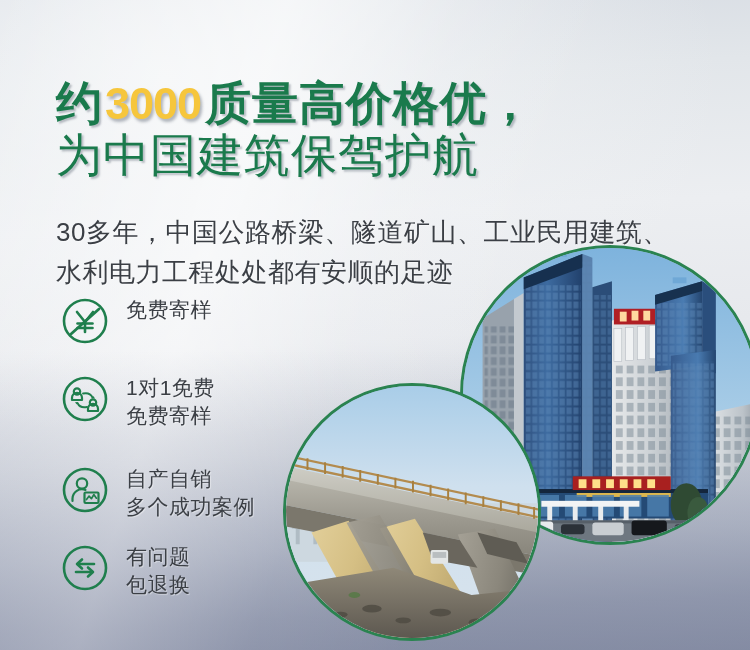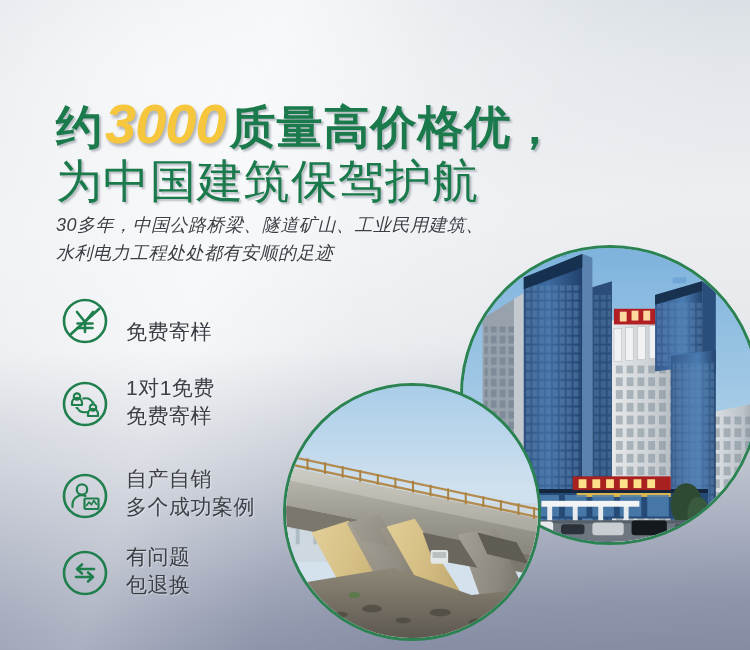--- a/index.html
+++ b/index.html
@@ -46,57 +46,55 @@
   .hl-row { display: flex; align-items: baseline; }
   .hl-green {
     color: #1a7a4c;
     font-size: 46px;
     font-weight: bold;
     letter-spacing: 1px;
     text-shadow: 2px 2px 2px rgba(90,100,115,0.40);
   }
   .hl-num {
     color: #f6c63c;
-    font-size: 56px;
+    font-size: 45px;
     font-weight: bold;
-    font-style: italic;
     letter-spacing: -1px;
-    margin: 16px 4px 0 2px;
+    margin: 0 4px 0 2px;
     text-shadow: 2px 3px 3px rgba(90,100,115,0.45);
   }
   .hl-line2 {
     margin-top: 6px;
     color: #1a7a4c;
     font-size: 46px;
     font-weight: normal;
     letter-spacing: 1px;
     text-shadow: 2px 2px 2px rgba(90,100,115,0.40);
   }
 
   
   .subtitle {
     position: absolute; left: 56px; top: 212px;
     color: #3b3f45;
-    font-size: 18px;
+    font-size: 26px;
     line-height: 1.55;
     letter-spacing: 0.5px;
     white-space: nowrap;
     text-shadow: 1px 1px 1px rgba(255,255,255,0.5);
-    font-style: italic;
   }
 
   
   .features {
     position: absolute; left: 60px; top: 296px;
     width: 250px;
     z-index: 6;
   }
   .feature {
     display: flex;
-    align-items: flex-end;
+    align-items: flex-start;
     margin-bottom: 22px;
   }
   .feature:nth-child(1) { margin-bottom: 28px; }
   .feature:nth-child(2) { margin-bottom: 36px; }
   .feature:nth-child(3) { margin-bottom: 22px; }
   .f-icon {
     width: 50px; height: 50px;
     flex: 0 0 50px;
     margin-right: 16px;
   }

